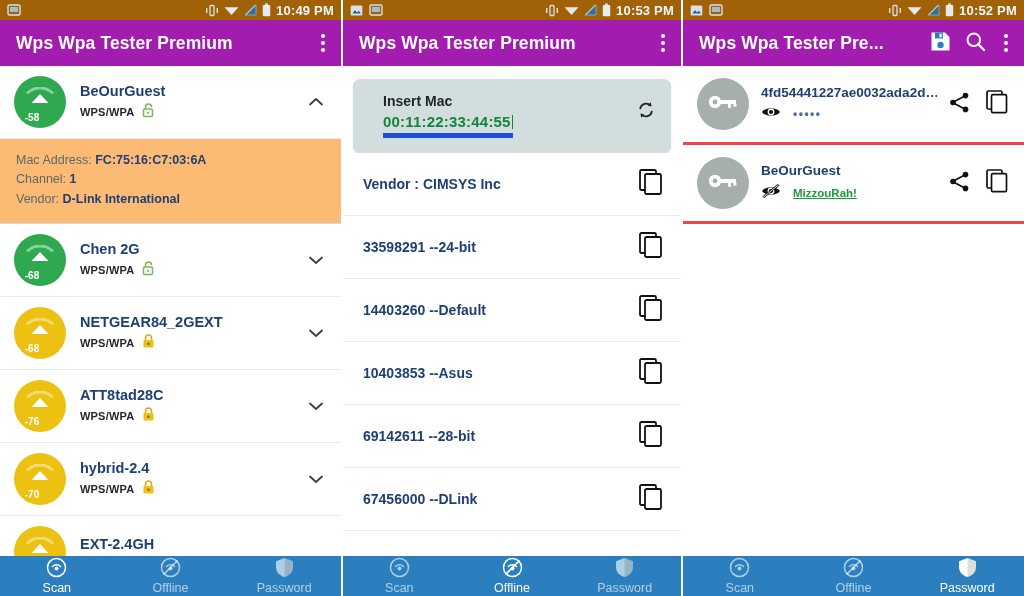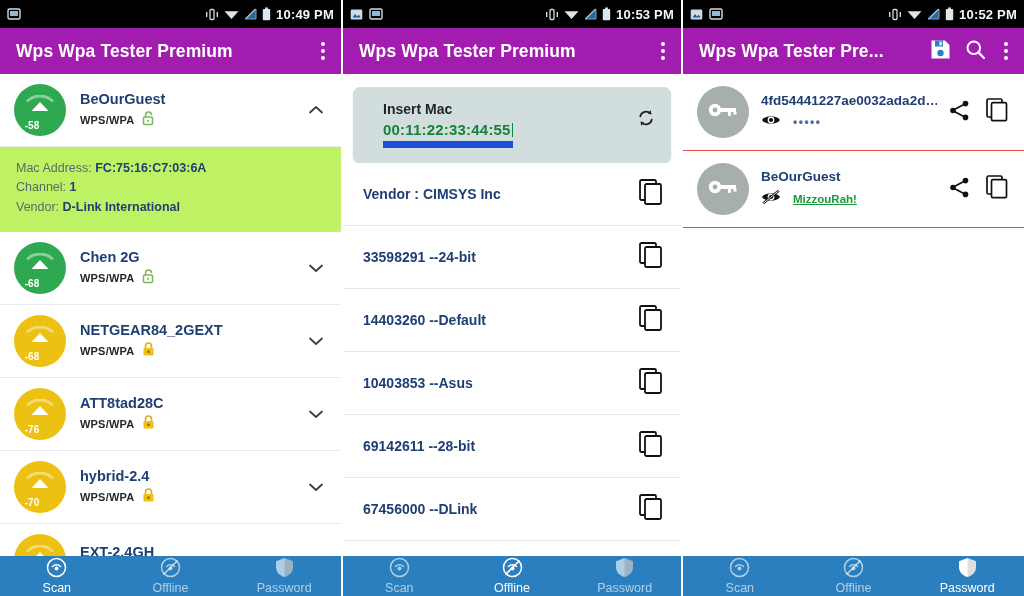--- a/index.html
+++ b/index.html
@@ -10,21 +10,21 @@
     overflow: hidden;
   }
   .screens { display: flex; width: 1024px; height: 596px; }
   .phone { position: relative; height: 596px; background: #fff; overflow: hidden; }
   .phone.p1 { width: 341px; }
   .phone.p2 { width: 342px; border-left: 2px solid #ffffff; border-right: 2px solid #ffffff; }
   .phone.p3 { width: 341px; }
 
   
   .statusbar {
-    height: 28px; background: #000000; color: #eaf2f8;
+    height: 20px; background: #a16207; color: #eaf2f8;
     display: flex; align-items: center; padding: 0 7px;
     font-size: 12.5px; font-weight: bold;
   }
   .sb-left { display: flex; align-items: center; gap: 6px; }
   .sb-right { margin-left: auto; display: flex; align-items: center; gap: 5px; }
   .sb-time { font-size: 13px; font-weight: bold; letter-spacing: .2px; color:#f2f7fb; }
   .sbicon { display:inline-block; line-height:0; opacity:.95; }
 
   
   .appbar {
@@ -56,47 +56,47 @@
   .sig .rssi {
     position:absolute; bottom:5px; left:0; right:16px; text-align:center;
     font-size:10px; font-weight:bold; color:#fff;
   }
   .net-info { flex:1 1 auto; min-width:0; }
   .ssid { font-size:14.5px; font-weight:bold; color:#1f3f73; margin-bottom:4px; white-space:nowrap; overflow:hidden; }
   .sec { display:flex; align-items:center; gap:8px; }
   .sec .lbl { font-size:11px; font-weight:bold; color:#23282d; letter-spacing:.2px; }
   .chev { flex:0 0 22px; width:22px; text-align:center; cursor:pointer; color:#3a3f44; }
   .detail {
-    background:#bef264; padding:12px 16px 14px 16px;
+    background:#fdba74; padding:12px 16px 14px 16px;
     font-size:12.5px; color:#5a6a6a; line-height:1.55; border-bottom:1px solid #cfd9d9;
   }
   .detail b { color:#1f3f73; }
 
   
   .mac-card {
     margin:13px 10px 0 10px; background:#d2dedd; border-radius:7px;
     padding:14px 14px 15px 30px; display:flex; align-items:flex-start;
     box-shadow:0 1px 2px rgba(0,0,0,.12);
   }
   .mac-card .fields { flex:1 1 auto; }
   .mac-label { font-size:14px; font-weight:bold; color:#1d2327; margin-bottom:4px; }
   .mac-value {
     font-size:15px; font-weight:bold; color:#14843a; letter-spacing:.2px;
-    border-bottom:7px solid #1d4ed8; padding-bottom:3px; display:inline-block;
+    border-bottom:5px solid #1d4ed8; padding-bottom:3px; display:inline-block;
   }
   .caret { display:inline-block; width:1.5px; height:14px; background:#14843a; vertical-align:-2px; margin-left:1px; }
   .pin-row {
     display:flex; align-items:center; padding:16px 16px 16px 20px;
     border-bottom:1px solid #e6eaec; min-height:60px;
   }
   .pin-row .txt { flex:1 1 auto; font-size:14px; font-weight:bold; color:#1f3f73; }
   .copyico { flex:0 0 26px; cursor:pointer; }
 
   
-  .pw-row { display:flex; align-items:center; gap:12px; padding:12px 12px 12px 14px; border-bottom:1px solid #ef4444; min-height:72px; }
+  .pw-row { display:flex; align-items:center; gap:12px; padding:12px 12px 12px 14px; border-bottom:3px solid #ef4444; min-height:72px; }
   .keycircle { width:52px; height:52px; border-radius:50%; background:#a6aeae; flex:0 0 52px; display:flex; align-items:center; justify-content:center; }
   .pw-info { flex:1 1 auto; min-width:0; }
   .pw-title { font-size:13.5px; font-weight:bold; color:#1f3f73; white-space:nowrap; overflow:hidden; margin-bottom:5px; }
   .pw-sub { display:flex; align-items:center; gap:12px; }
   .pw-dots { font-size:12px; font-weight:bold; color:#4a6ea0; letter-spacing:1.5px; }
   .pw-plain { font-size:11.5px; font-weight:bold; color:#1b9a3d;text-decoration:underline; }
   .pw-acts { display:flex; align-items:center; gap:16px; flex:0 0 auto; padding-right:4px; }
 
   
   .bottomnav {

